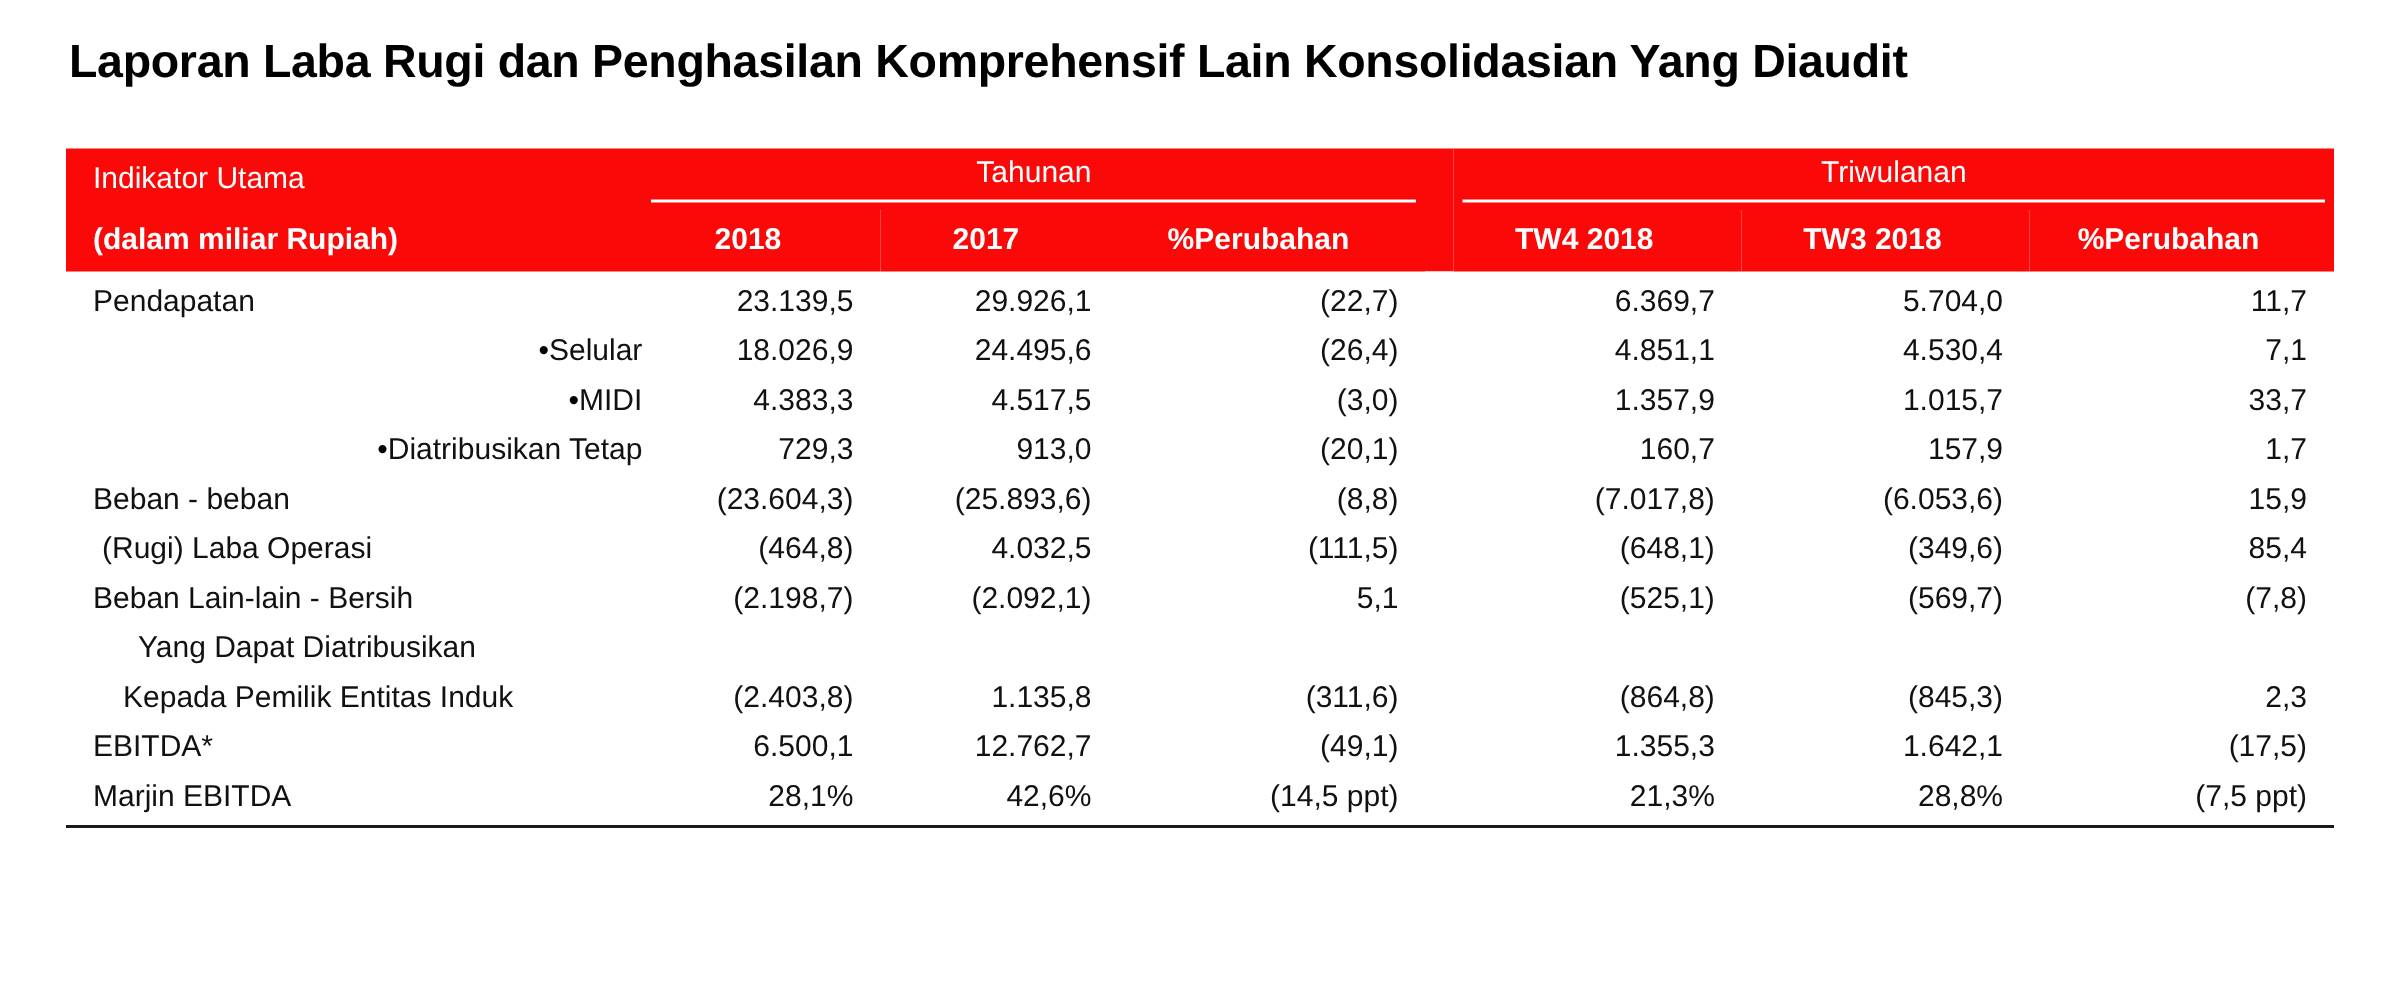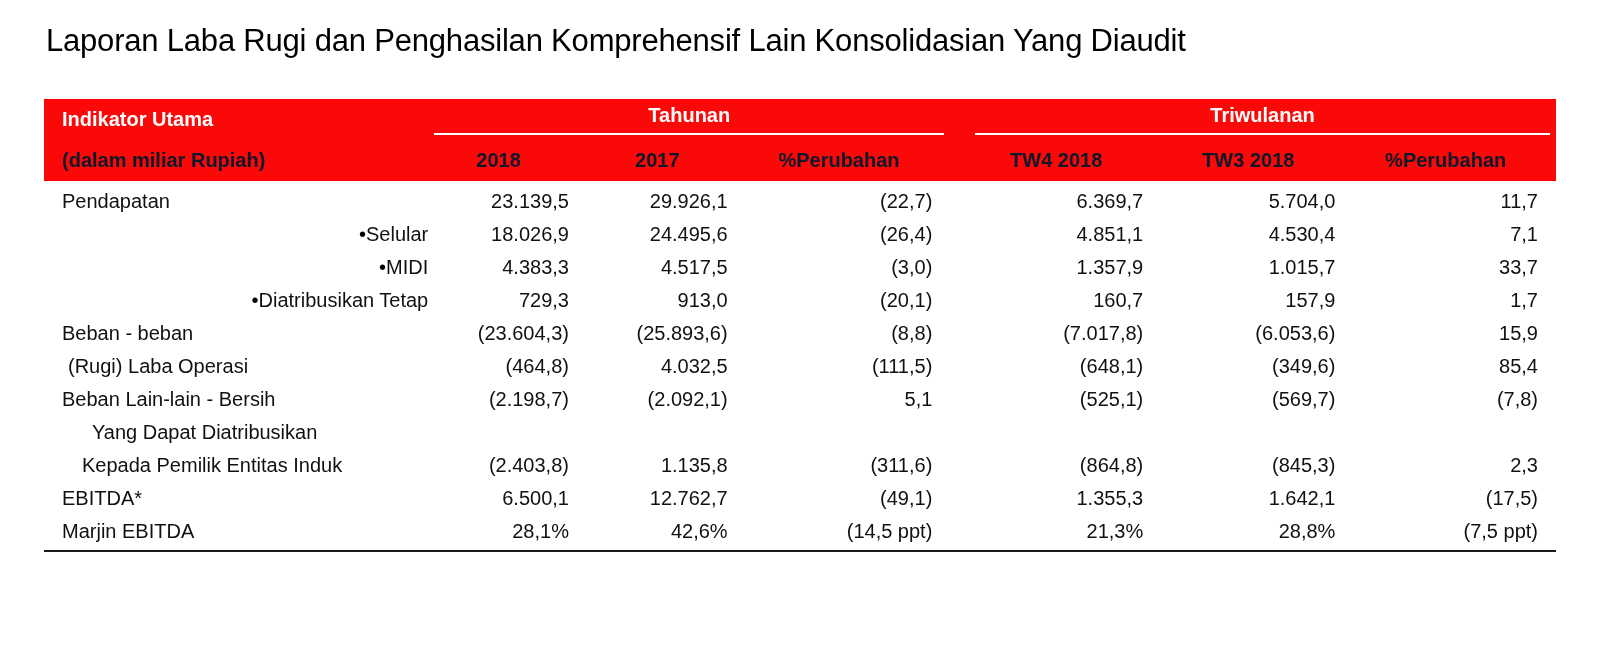--- a/index.html
+++ b/index.html
@@ -16,21 +16,21 @@
   }
   .page {
     width: 1600px;
     height: 658px;
     position: relative;
     box-sizing: border-box;
     padding: 0 44px;
   }
   .doc-title {
     font-size: 31px;
-    font-weight: normal;
+    font-weight: bold;
     letter-spacing: -0.2px;
     margin: 22px 0 0 0;
     padding: 0 0 0 2px;
     color: #000;
     line-height: 1.25;
     white-space: nowrap;
   }
   table.fin {
     margin-top: 38px;
     border-collapse: collapse;
@@ -41,28 +41,28 @@
   table.fin col.c-num    { width: 152px; }
   table.fin col.c-pct    { width: 196px; }
   table.fin col.c-gap    { width: 18px; }
   table.fin col.c-qnum   { width: 184px; }
   table.fin col.c-qpct   { width: 194px; }
 
   thead tr.head-top th {
     background: #fb0909;
     color: #ffffff;
     font-size: 20px;
-    font-weight: bold;
+    font-weight: normal;
     padding: 0;
     height: 41px;
     vertical-align: middle;
   }
   thead tr.head-bot th {
     background: #fb0909;
-    color: #0f172a;
+    color: #ffffff;
     font-size: 20px;
     font-weight: bold;
     padding: 0;
     height: 41px;
     vertical-align: middle;
   }
   th.label-cell {
     text-align: left;
     padding-left: 18px !important;
   }

